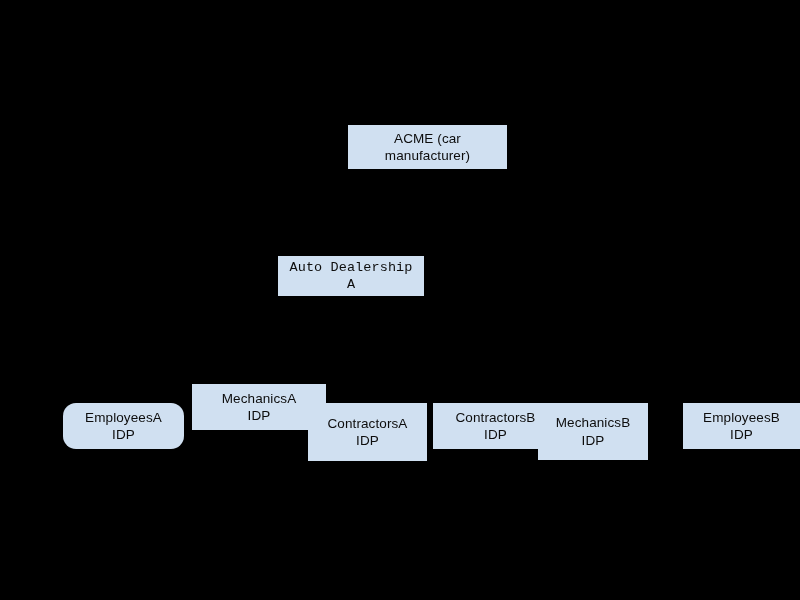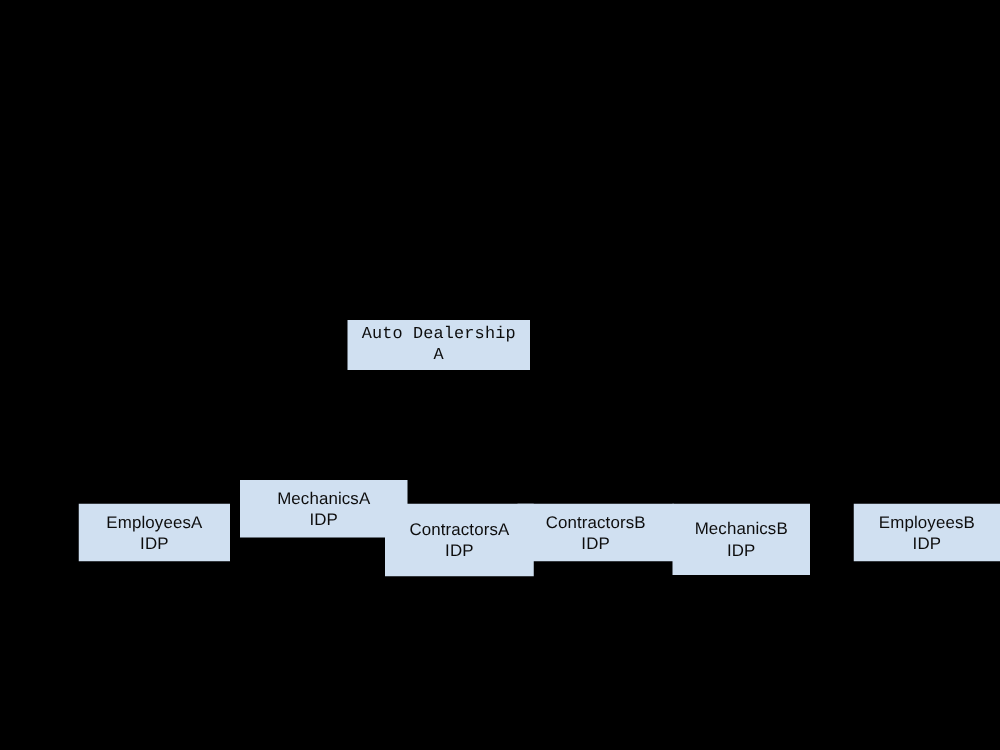--- a/index.html
+++ b/index.html
@@ -35,24 +35,24 @@
   .connector {
     position: absolute;
     background: #000000;
   }
   
   #node-root      { left: 348px; top: 125px; width: 159px; height: 44px; }
   
   #node-dealer-a  { left: 278px; top: 256px; width: 146px; height: 40px; font-family: Liberation Mono, monospace; }
   #node-dealer-b  { left: 455px; top: 256px; width: 147px; height: 40px; }
   
-  #node-idp-0     { left:  63px; top: 403px; width: 121px; height: 46px; }
+  #node-idp-0     { left:  63px; top: 403px; width: 121px; height: 46px; border-radius: 13px; }
   #node-idp-1     { left: 192px; top: 384px; width: 134px; height: 46px; }
   #node-idp-2     { left: 308px; top: 403px; width: 119px; height: 58px; }
-  #node-idp-3     { left: 414px; top: 403px; width: 125px; height: 46px; }
+  #node-idp-3     { left: 433px; top: 403px; width: 125px; height: 46px; }
   #node-idp-4     { left: 538px; top: 403px; width: 110px; height: 57px; }
   #node-idp-5     { left: 683px; top: 403px; width: 117px; height: 46px; }
 </style>
 </head>
 <body>
 
 <div id="canvas">
 
   <div class="connector" style="left:427px; top:169px; width:2px; height:30px;"></div>
   <div class="connector" style="left:350px; top:199px; width:179px; height:2px;"></div>
@@ -64,20 +64,22 @@
   <div class="connector" style="left:123px; top:346px; width:2px; height:57px;"></div>
   <div class="connector" style="left:246px; top:346px; width:2px; height:57px;"></div>
   <div class="connector" style="left:366px; top:346px; width:2px; height:57px;"></div>
 
   <div class="connector" style="left:527px; top:296px; width:2px; height:50px;"></div>
   <div class="connector" style="left:496px; top:346px; width:245px; height:2px;"></div>
   <div class="connector" style="left:496px; top:346px; width:2px; height:57px;"></div>
   <div class="connector" style="left:620px; top:346px; width:2px; height:57px;"></div>
   <div class="connector" style="left:740px; top:346px; width:2px; height:57px;"></div>
 
+  <div class="node" id="node-root">ACME (car
+manufacturer)</div>
 
   <div class="node" id="node-dealer-a">Auto Dealership A</div>
 
   <div class="node" id="node-idp-0">EmployeesA
 IDP</div>
   <div class="node" id="node-idp-1">MechanicsA
 IDP</div>
   <div class="node" id="node-idp-2">ContractorsA
 IDP</div>
   <div class="node" id="node-idp-3">ContractorsB

